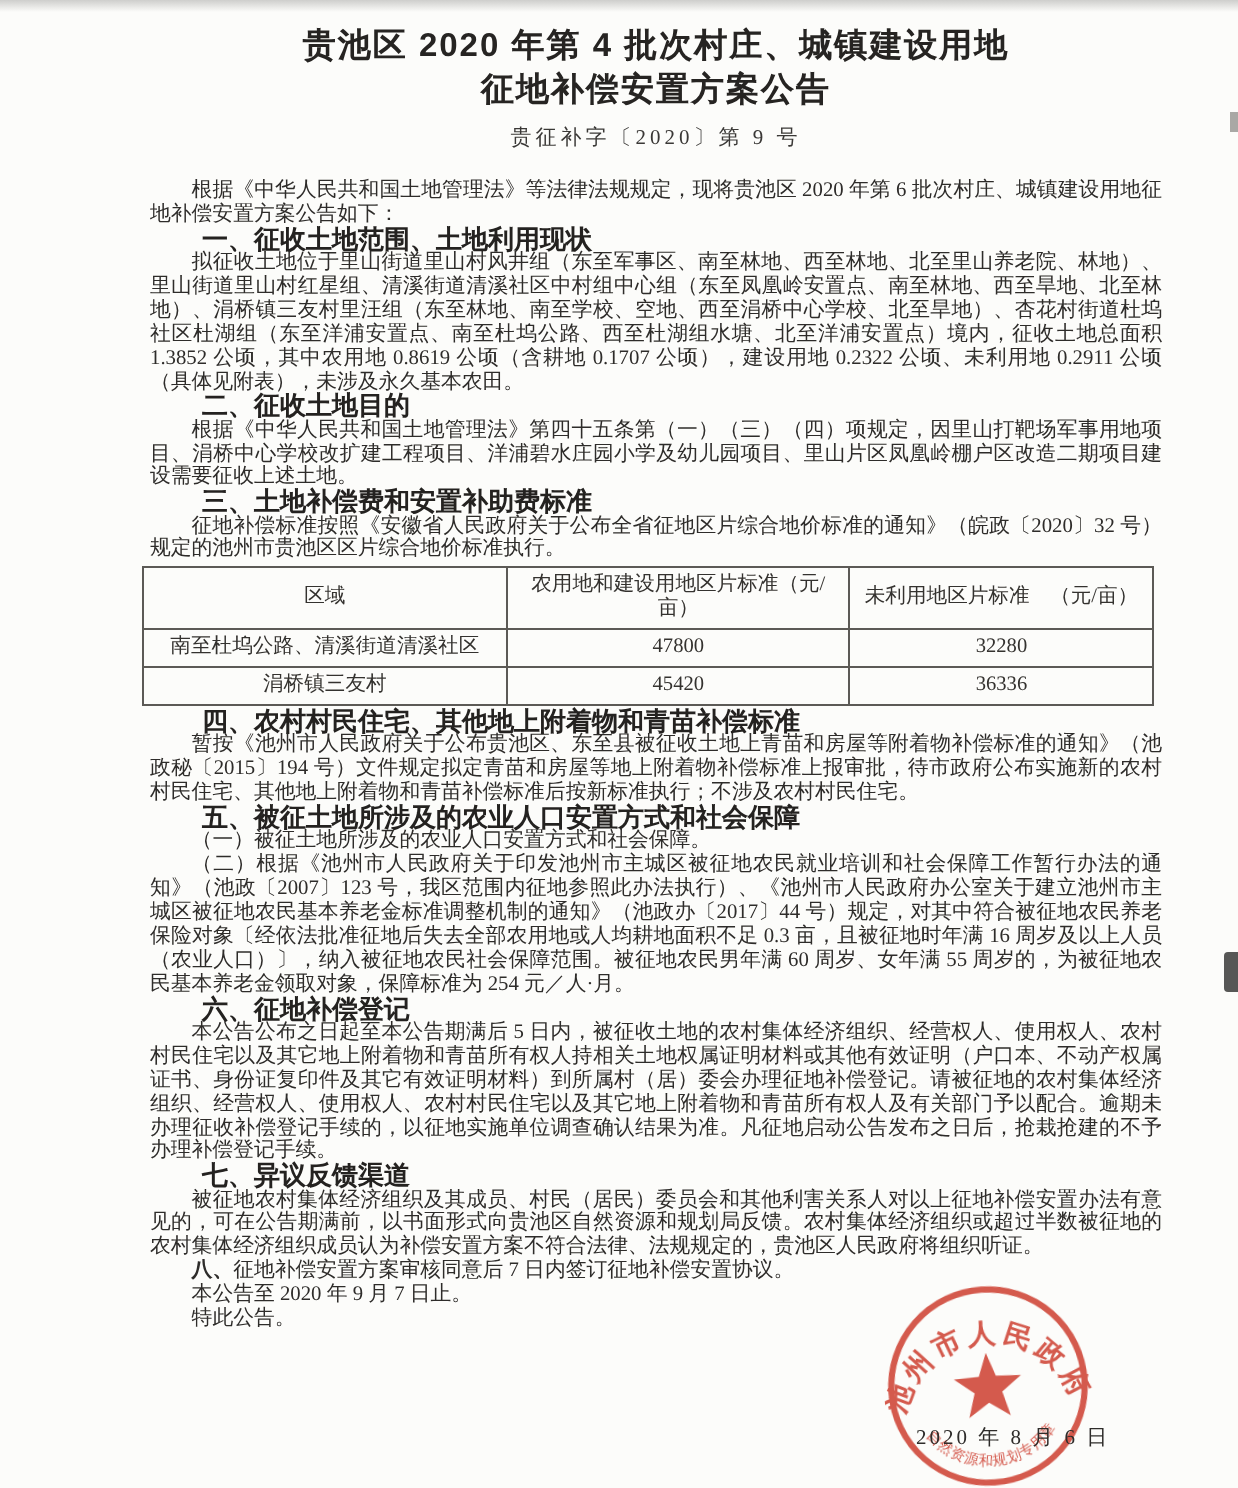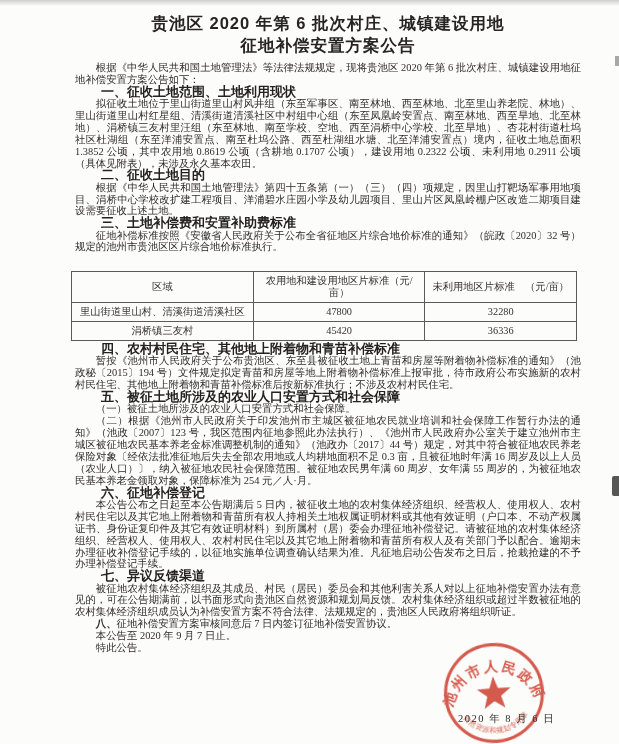--- a/index.html
+++ b/index.html
@@ -23,44 +23,45 @@
     color:#262422; margin:0 0 6px 0; }
   .doc-number { text-align:center; font-size:10.5px; letter-spacing:2px;
     color:#3a3836; margin:2px 0 14px 0; }
 
   .body-text { font-size:10.4px; line-height:11.9px; text-align:justify; }
   .body-text p { margin:0; text-indent:2em; }
   .body-text h3 { margin:0; text-indent:2em; font-size:13px; line-height:12.2px;
     font-family:"Liberation Sans","DejaVu Sans",sans-serif; font-weight:bold; color:#242220; }
   .lead-bold { font-family:"Liberation Sans","DejaVu Sans",sans-serif; font-weight:bold; }
 
-  table.rates { border-collapse:collapse; width:100%; margin:18px 0 2px -4px;
+  table.rates { border-collapse:collapse; width:100%; margin:2px 0 2px -4px;
     font-size:10.3px; color:#34322f; }
   table.rates th, table.rates td { border:1px solid #5c5a56; text-align:center;
     padding:3px 2px; font-weight:normal; height:12px; }
   table.rates col.c1 { width:36%; } table.rates col.c2 { width:34%; } table.rates col.c3 { width:30%; }
 
   .seal { position:absolute; left:442px; top:641px; width:104px; height:104px;
     transform:rotate(-4deg); opacity:.88; filter:blur(.2px); }
   .sign-date { position:absolute; left:438px; top:712px; width:110px;
     font-size:10.5px; letter-spacing:1.5px; color:#2e2c2a;margin-left:20px; }
 </style>
 </head>
 <body>
 
 <div class="page">
   <div class="scan-edge-top"></div>
   <div class="scan-mark-right"></div>
   <div class="scan-mark-right2"></div>
 
   <div class="content">
     <div class="doc-title">
-      <div>贵池区 2020 年第 6 批次村庄、城镇建设用地</div>
+      <div>贵池区 2020 年第 4 批次村庄、城镇建设用地</div>
       <div>征地补偿安置方案公告</div>
     </div>
+    <div class="doc-number">贵征补字〔2020〕第 9 号</div>
 
     <div class="body-text">
       <p>根据《中华人民共和国土地管理法》等法律法规规定，现将贵池区 2020 年第 6 批次村庄、城镇建设用地征地补偿安置方案公告如下：</p>
       <h3>一、征收土地范围、土地利用现状</h3>
       <p>拟征收土地位于里山街道里山村风井组（东至军事区、南至林地、西至林地、北至里山养老院、林地）、里山街道里山村红星组、清溪街道清溪社区中村组中心组（东至凤凰岭安置点、南至林地、西至旱地、北至林地）、涓桥镇三友村里汪组（东至林地、南至学校、空地、西至涓桥中心学校、北至旱地）、杏花村街道杜坞社区杜湖组（东至洋浦安置点、南至杜坞公路、西至杜湖组水塘、北至洋浦安置点）境内，征收土地总面积 1.3852 公顷，其中农用地 0.8619 公顷（含耕地 0.1707 公顷），建设用地 0.2322 公顷、未利用地 0.2911 公顷（具体见附表），未涉及永久基本农田。</p>
       <h3>二、征收土地目的</h3>
       <p>根据《中华人民共和国土地管理法》第四十五条第（一）（三）（四）项规定，因里山打靶场军事用地项目、涓桥中心学校改扩建工程项目、洋浦碧水庄园小学及幼儿园项目、里山片区凤凰岭棚户区改造二期项目建设需要征收上述土地。</p>
       <h3>三、土地补偿费和安置补助费标准</h3>
       <p>征地补偿标准按照《安徽省人民政府关于公布全省征地区片综合地价标准的通知》（皖政〔2020〕32 号）规定的池州市贵池区区片综合地价标准执行。</p>
 
@@ -72,21 +73,21 @@
           </colgroup>
         <thead>
           <tr>
             <th>区域</th>
             <th>农用地和建设用地区片标准（元/亩）</th>
             <th>未利用地区片标准　（元/亩）</th>
           </tr>
         </thead>
         <tbody>
           <tr>
-            <td>里山街道里山村、清溪街道清溪社区</td>
+            <td>南至杜坞公路、清溪街道清溪社区</td>
             <td>47800</td>
             <td>32280</td>
           </tr>
           <tr>
             <td>涓桥镇三友村</td>
             <td>45420</td>
             <td>36336</td>
           </tr>
         </tbody>
       </table>

